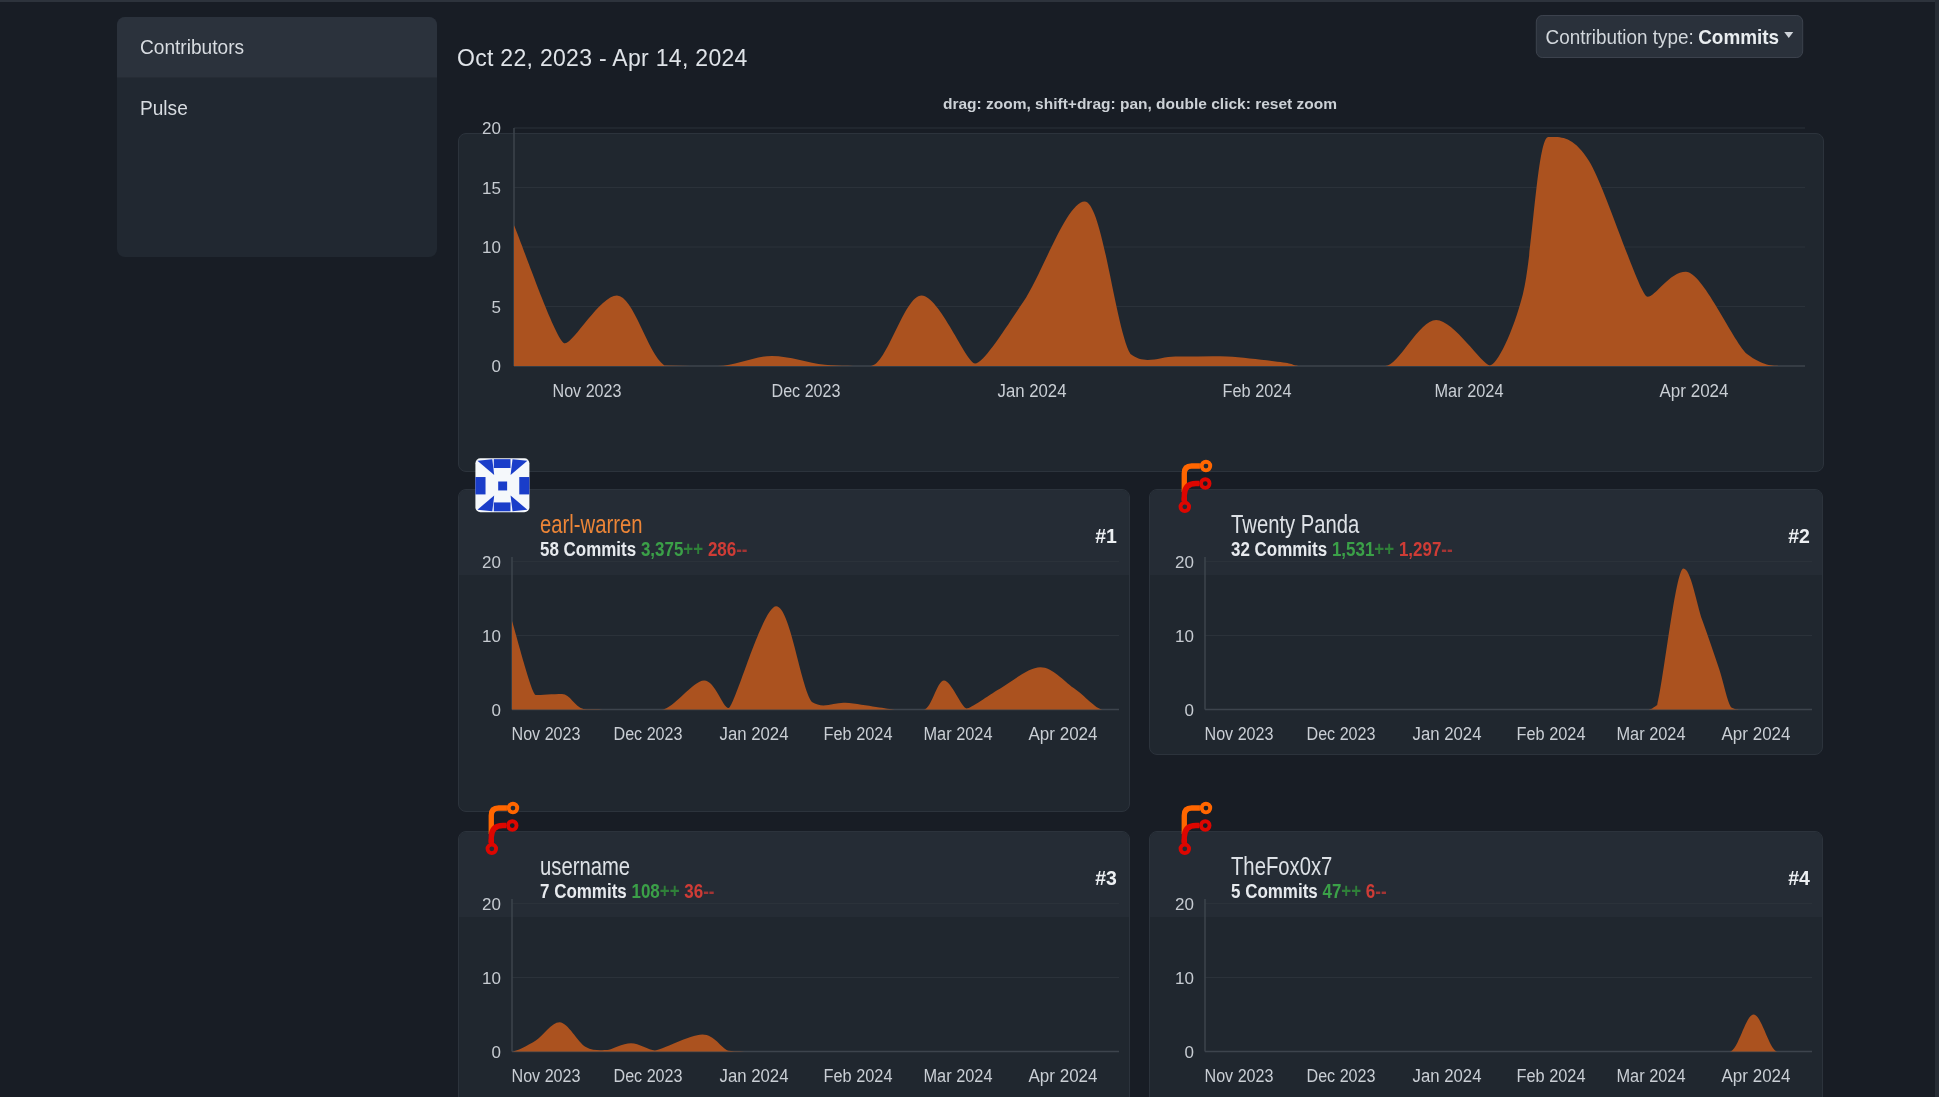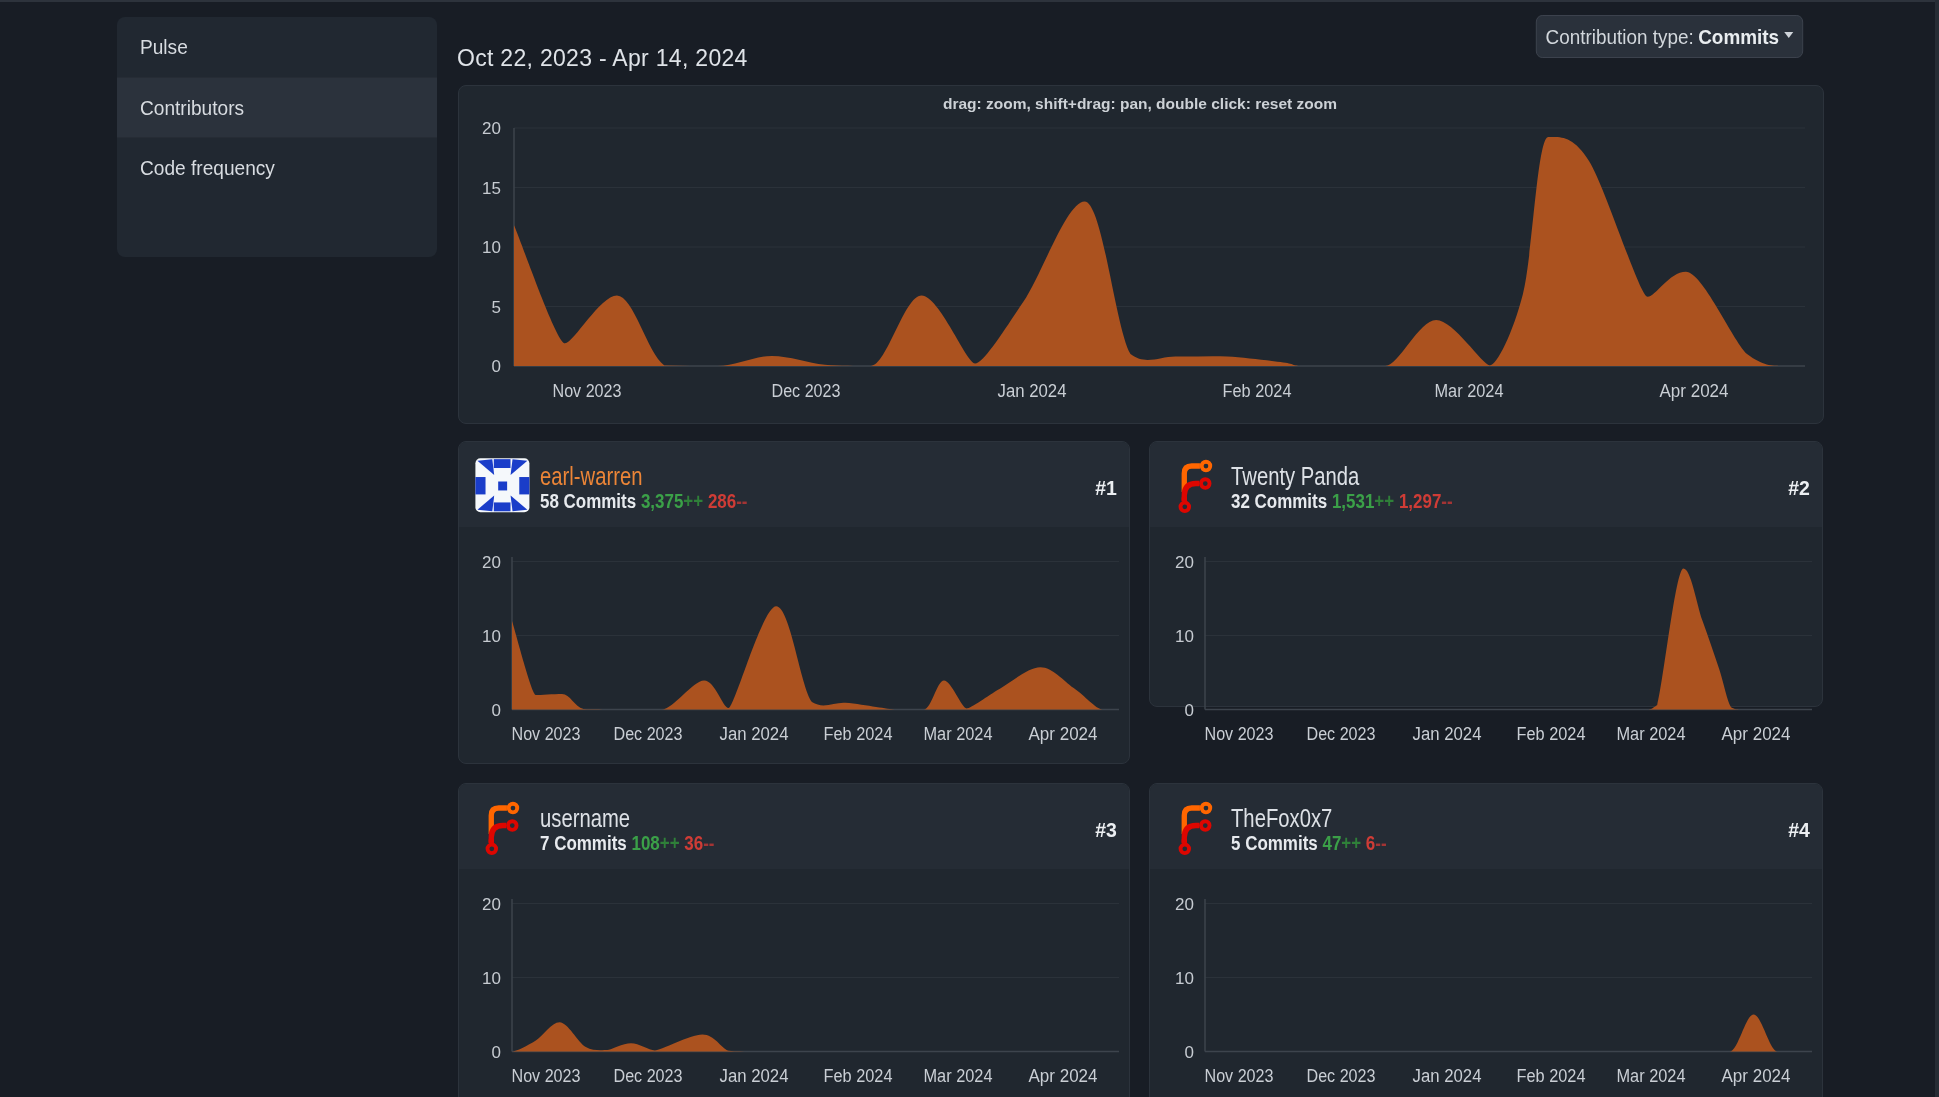--- a/index.html
+++ b/index.html
@@ -9,44 +9,43 @@
   .rightstrip { position:absolute; right:0; top:0; width:4px; height:1097px; background:#272d35; }
   .menu { position:absolute; left:117px; top:17px; width:320px; height:240px; background:#212831; border-radius:8px; overflow:hidden; }
   .menu .item { height:60px; line-height:59px; padding-left:23px; font-size:21px; color:#d8dce1; border-top:1px solid #262c35; }
   .menu .item span { display:inline-block; transform:scaleX(0.91); transform-origin:left center; }
   .menu .item:first-child { border-top:none; }
   .menu .item.sel { background:#2b323c; }
   h1.range { position:absolute; left:457px; top:27px; font-size:23px; font-weight:400; color:#dfe3e8; letter-spacing:0.3px; line-height:23px;margin-top:20px; }
   .ctype { position:absolute; left:1521px; top:15px; width:297px; height:43px; background:#2a313b; border:1px solid #3e454f; border-radius:7px; display:flex; align-items:center; justify-content:center; font-size:21px; color:#d2d7dc; transform:scaleX(0.9); transform-origin:center center; }
   .ctype b { color:#e9edf0; margin-left:5px; }
   .ctype .car { margin-left:6px; margin-top:-4px; width:0; height:0; border-left:5.5px solid transparent; border-right:5.5px solid transparent; border-top:6.5px solid #cfd4da; }
-  .card { position:absolute; background:#20272f; border:1px solid #2c333c; border-radius:8px; overflow:hidden; }
+  .card { position:absolute; background:#20272f; border:1px solid #2c333c; border-radius:8px; overflow:hidden;margin-top:48px; }
   .chead { position:absolute; left:0; top:0; width:100%; height:85px; background:#252c35; }
   .cname { position:absolute; left:81px; top:20px; font-size:25px; line-height:29px; color:#dde1e6; transform:scaleX(0.81); transform-origin:left top; }
   .cname.orange { color:#ec8537; }
   .cstats { position:absolute; left:81px; top:48px; font-size:19.5px; line-height:23px; font-weight:bold; color:#e7eaee; transform:scaleX(0.87); transform-origin:left top; }
   .cstats .g { color:#3ba048; }
   .cstats .g2 { color:#2f8039; }
   .cstats .r { color:#cf3c36; }
   .cstats .r2 { color:#a33434; }
   .rank { position:absolute; right:12px; top:34px; font-size:20.5px; line-height:24px; font-weight:bold; color:#eceff2; transform:scaleX(0.95); transform-origin:right center; }
   svg { position:absolute; display:block; }
   svg text { font-family:"Liberation Sans", sans-serif; }
   .axlbl { fill:#c6cbd1; font-size:17px; }
   .axlblx { fill:#c9ced4; font-size:17.5px; }
 </style>
 </head>
 <body>
 <div class="topline"></div>
 <div class="rightstrip"></div>
 
 <div class="menu">
+  <div class="item sel"><span>Contributors</span></div>
   <div class="item"><span>Pulse</span></div>
-  <div class="item sel"><span>Contributors</span></div>
-  <div class="item"><span>Code frequency</span></div>
 </div>
 
 <h1 class="range">Oct 22, 2023 - Apr 14, 2024</h1>
 
 <div class="ctype">Contribution type: <b>Commits</b><span class="car"></span></div>
 
 <div class="card" style="left:458px; top:85px; width:1366px; height:339px;"></div>
 <svg style="left:455px; top:85px;" width="1369" height="339" viewBox="455 85 1369 339">
   <text x="1140" y="109" text-anchor="middle" font-size="15.5" font-weight="bold" fill="#ccd1d6">drag: zoom, shift+drag: pan, double click: reset zoom</text>
   <g stroke="#2b323a" stroke-width="1">

